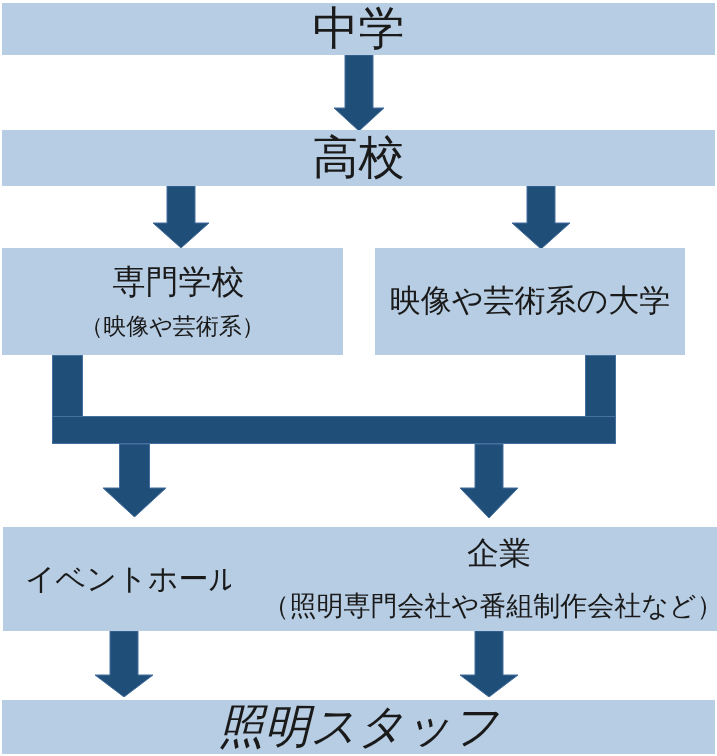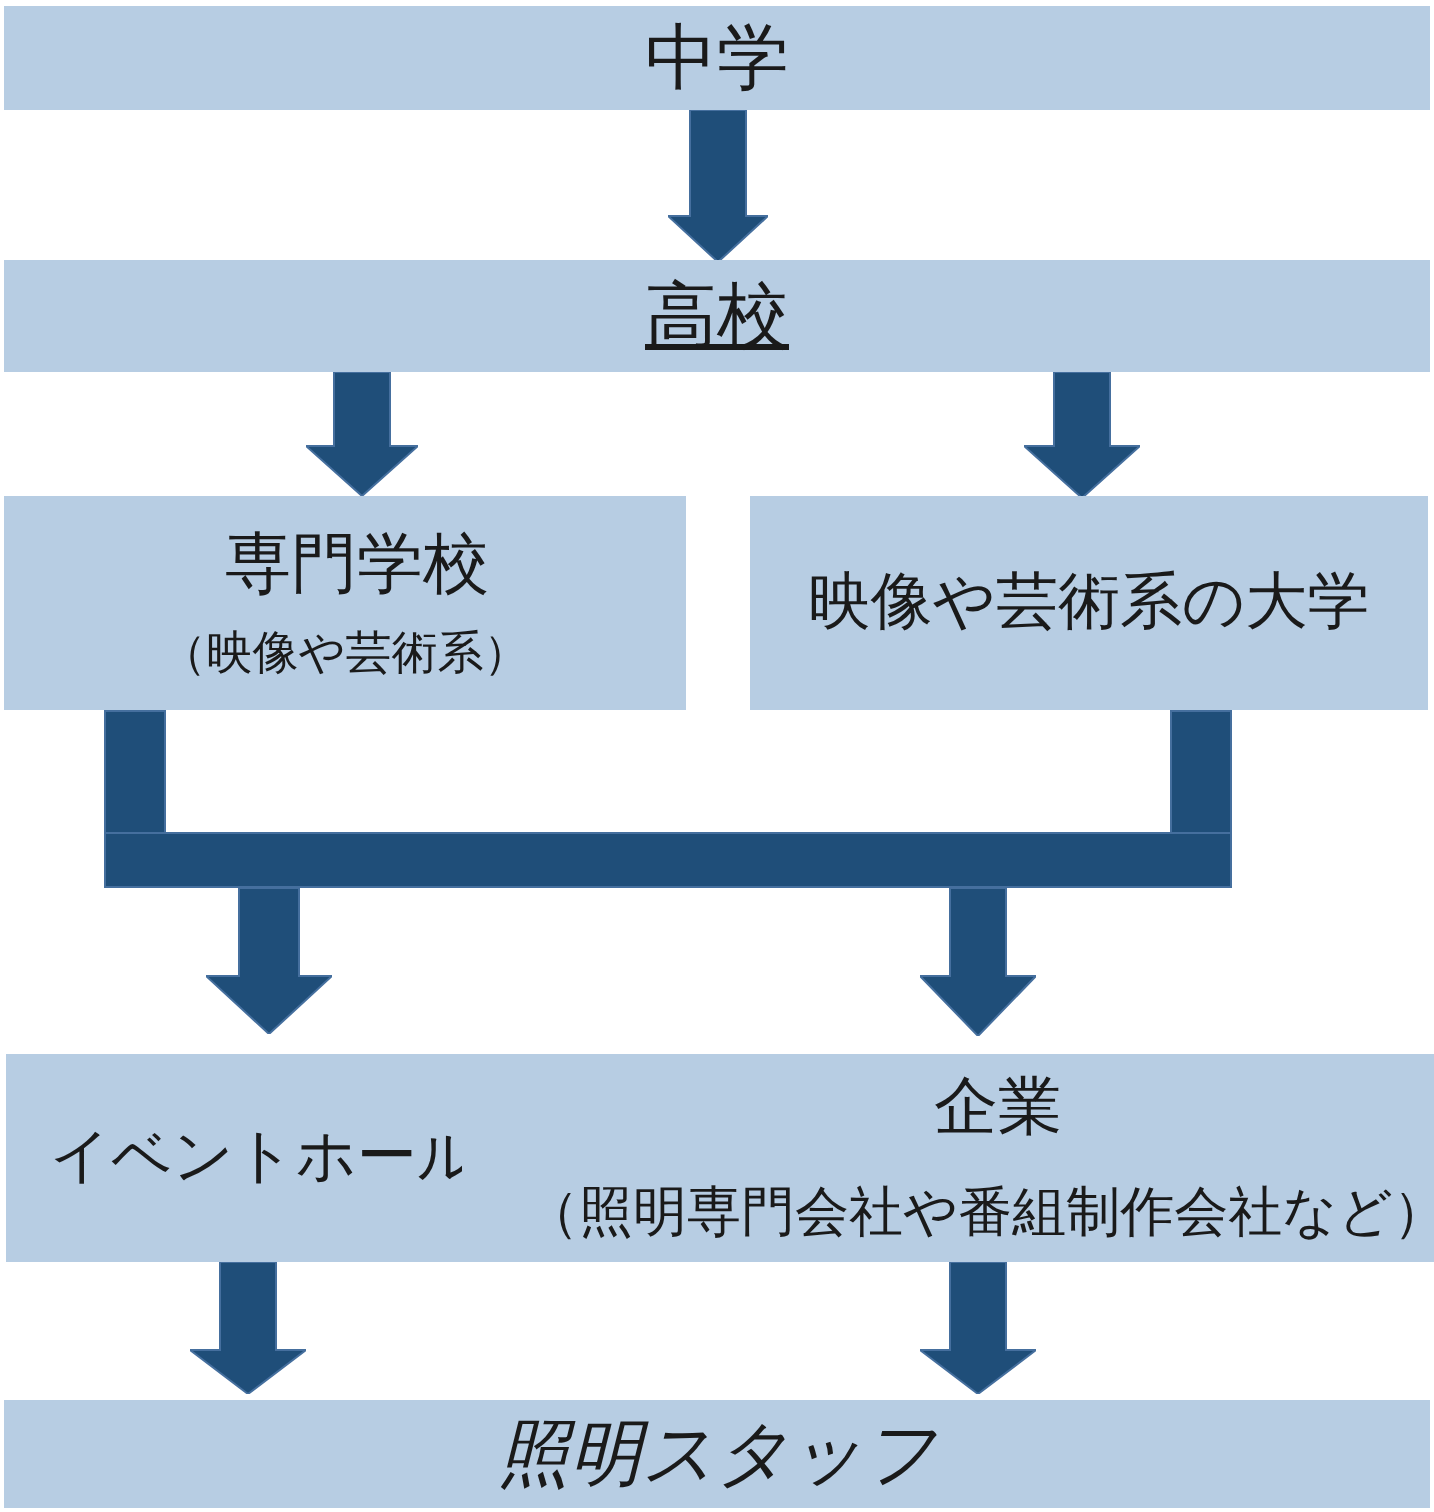--- a/index.html
+++ b/index.html
@@ -7,21 +7,21 @@
     position:relative;width:717px;height:756px;background:var(--bg,#ffffff);
     font-family:"Liberation Sans","DejaVu Sans",sans-serif;
     color:var(--text,#1a1a1a);overflow:hidden;
   }
   .node{
     position:absolute;background:var(--band-fill,#b7cde3);
     display:flex;flex-direction:column;align-items:center;justify-content:center;
     text-align:center;line-height:1.12;
   }
   .band{left:2px;width:713px;}
-  .lbl-xl{font-size:36px;justify-content:center;}
+  .lbl-xl{font-size:46px;justify-content:center;}
   .lbl-lg{font-size:32px;margin-left:12px;}
   .lbl-md{font-size:31px;}
   .lbl-evt{font-size:30px;}
   .sub-lg{font-size:27px;margin-top:19px;}
   .sub-md{font-size:23px;margin-top:13px;}
   .conn{
     position:absolute;background:var(--arrow-fill,#1f4e79);
     border:1px solid var(--arrow-outline,#456f9e);box-sizing:border-box;
   }
   .arrow{position:absolute;display:block;}
@@ -36,37 +36,37 @@
 <div id="canvas">
 
   <div class="node band lbl-xl" style="top:3px;height:52px;">
     <span>中学</span>
   </div>
 
   <svg class="arrow" style="left:334px;top:55px;" width="50" height="76" viewBox="0 0 50 76">
     <polygon points="11,0 39,0 39,53 50,53 25,76 0,53 11,53"></polygon>
   </svg>
 
-  <div class="node band lbl-xl" style="top:130px;height:56px;text-decoration:underline;">
+  <div class="node band lbl-xl" style="top:130px;height:56px;">
     <span>高校</span>
   </div>
 
   <svg class="arrow" style="left:153px;top:186px;" width="56" height="62" viewBox="0 0 56 62">
     <polygon points="14,0 42,0 42,37 56,37 28,62 0,37 14,37"></polygon>
   </svg>
   <svg class="arrow" style="left:512px;top:186px;" width="58" height="63" viewBox="0 0 58 63">
     <polygon points="15,0 43,0 43,37 58,37 29,63 0,37 15,37"></polygon>
   </svg>
 
   <div class="node" style="left:2px;top:248px;width:341px;height:107px;">
     <span class="lbl-lg" style="font-size:33px;">専門学校</span>
     <span class="sub-md">（映像や芸術系）</span>
   </div>
 
-  <div class="node lbl-md" style="left:375px;top:248px;width:339px;height:107px;">
+  <div class="node lbl-md" style="left:375px;top:248px;width:310px;height:107px;">
     <span>映像や芸術系の大学</span>
   </div>
 
   <div class="conn" style="left:52px;top:355px;width:31px;height:62px;"></div>
   <div class="conn" style="left:585px;top:355px;width:31px;height:63px;"></div>
   <div class="conn" style="left:52px;top:416px;width:564px;height:28px;"></div>
 
   <svg class="arrow" style="left:103px;top:444px;" width="63" height="73" viewBox="0 0 63 73">
     <polygon points="16.5,0 46.5,0 46.5,44 63,44 31.5,73 0,44 16.5,44"></polygon>
   </svg>

